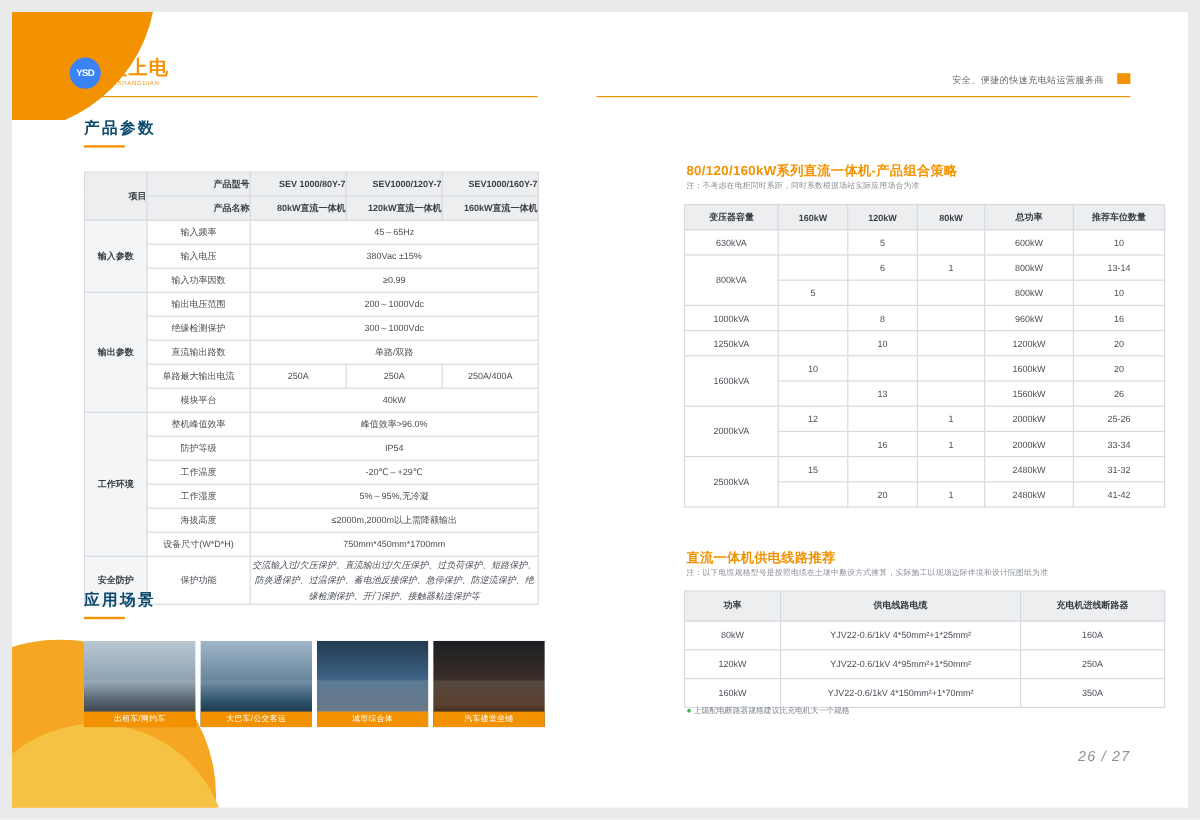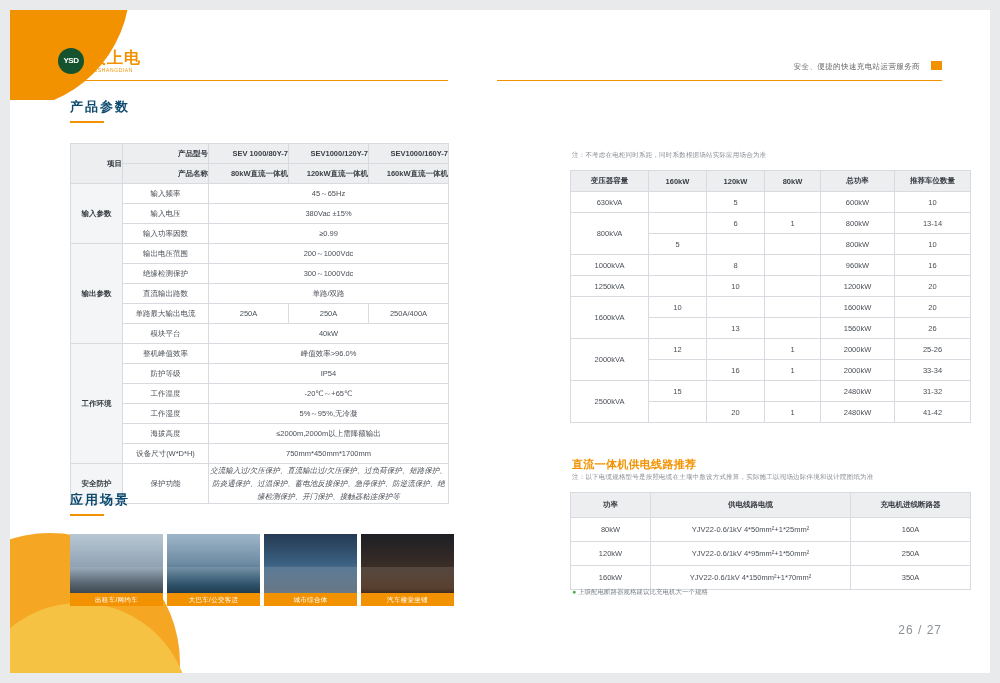--- a/index.html
+++ b/index.html
@@ -33,21 +33,21 @@
     content:"";position:absolute;left:-40px;bottom:-150px;width:220px;height:220px;
     border-radius:50%;background:#f6c244;
   }
 
   
   .logo{
     position:absolute;left:48px;top:38px;display:flex;align-items:center;gap:6px;
   }
   .logo-mark{
     width:26px;height:26px;border-radius:50%;
-    background:#14532d;color:#fff;font-size:8px;line-height:26px;text-align:center;
+    background:#3b82f6;color:#fff;font-size:8px;line-height:26px;text-align:center;
     font-weight:bold;letter-spacing:-0.5px;
   }
   .logo-text{line-height:1;}
   .logo-cn{font-size:16px;font-weight:bold;color:#f39200;letter-spacing:1px;}
   .logo-en{font-size:5px;color:#f39200;letter-spacing:0.6px;margin-top:2px;}
   .header-rule{
     position:absolute;left:48px;top:70px;width:390px;height:1px;background:#f39200;
   }
   .tagline{
     position:absolute;right:70px;top:52px;font-size:7.5px;color:#666;letter-spacing:0.4px;
@@ -111,21 +111,21 @@
   .right-table{position:absolute;left:560px;width:400px;}
   .tbl2 td,.tbl2 th{border:1px solid #d7dade;font-size:7.5px;height:20px;text-align:center;color:#4a4f56;padding:0;font-weight:normal;}
   .tbl2 th{background:#eceef0;font-weight:bold;color:#3c4046;text-align:center;}
 
   .cable-note{
     position:absolute;left:562px;top:578px;font-size:6.5px;color:#7e848b;
   }
   .cable-note .dot{color:#4caf50;font-size:7px;}
 
   .page-num{
-    position:absolute;right:48px;bottom:36px;font-size:12px;color:#8d9298;letter-spacing:1px;
+    position:absolute;right:48px;bottom:36px;font-size:12px;color:#8d9298;letter-spacing:1px;font-style:italic;
   }
 </style>
 </head>
 <body>
 
 <div class="page">
 
   <div class="corner-tl"></div>
   <div class="corner-bl"></div>
 
@@ -208,21 +208,21 @@
         <td class="cat" rowspan="6">工作环境</td>
         <td>整机峰值效率</td>
         <td colspan="3">峰值效率&gt;96.0%</td>
       </tr>
       <tr>
         <td>防护等级</td>
         <td colspan="3">IP54</td>
       </tr>
       <tr>
         <td>工作温度</td>
-        <td colspan="3">-20℃～+65℃</td>
+        <td colspan="3">-20℃～+29℃</td>
       </tr>
       <tr>
         <td>工作湿度</td>
         <td colspan="3">5%～95%,无冷凝</td>
       </tr>
       <tr>
         <td>海拔高度</td>
         <td colspan="3">≤2000m,2000m以上需降额输出</td>
       </tr>
       <tr>
@@ -252,20 +252,21 @@
     <div class="scene sc3">
       <div class="img"></div>
       <div class="cap">城市综合体</div>
     </div>
     <div class="scene sc4">
       <div class="img"></div>
       <div class="cap">汽车楼堂坐铺</div>
     </div>
   </div>
 
+  <div class="sec-title-org" style="left:562px;top:125px;">80/120/160kW系列直流一体机-产品组合策略</div>
   <div class="sec-note" style="left:562px;top:141px;">注：不考虑在电柜同时系距，同时系数根据场站实际应用场合为准</div>
 
   <table class="tbl2 right-table" style="top:160px;">
     <colgroup>
       <col style="width:78px">
         <col style="width:58px">
         <col style="width:58px">
         <col style="width:56px">
         <col style="width:74px">
         <col style="width:76px">

